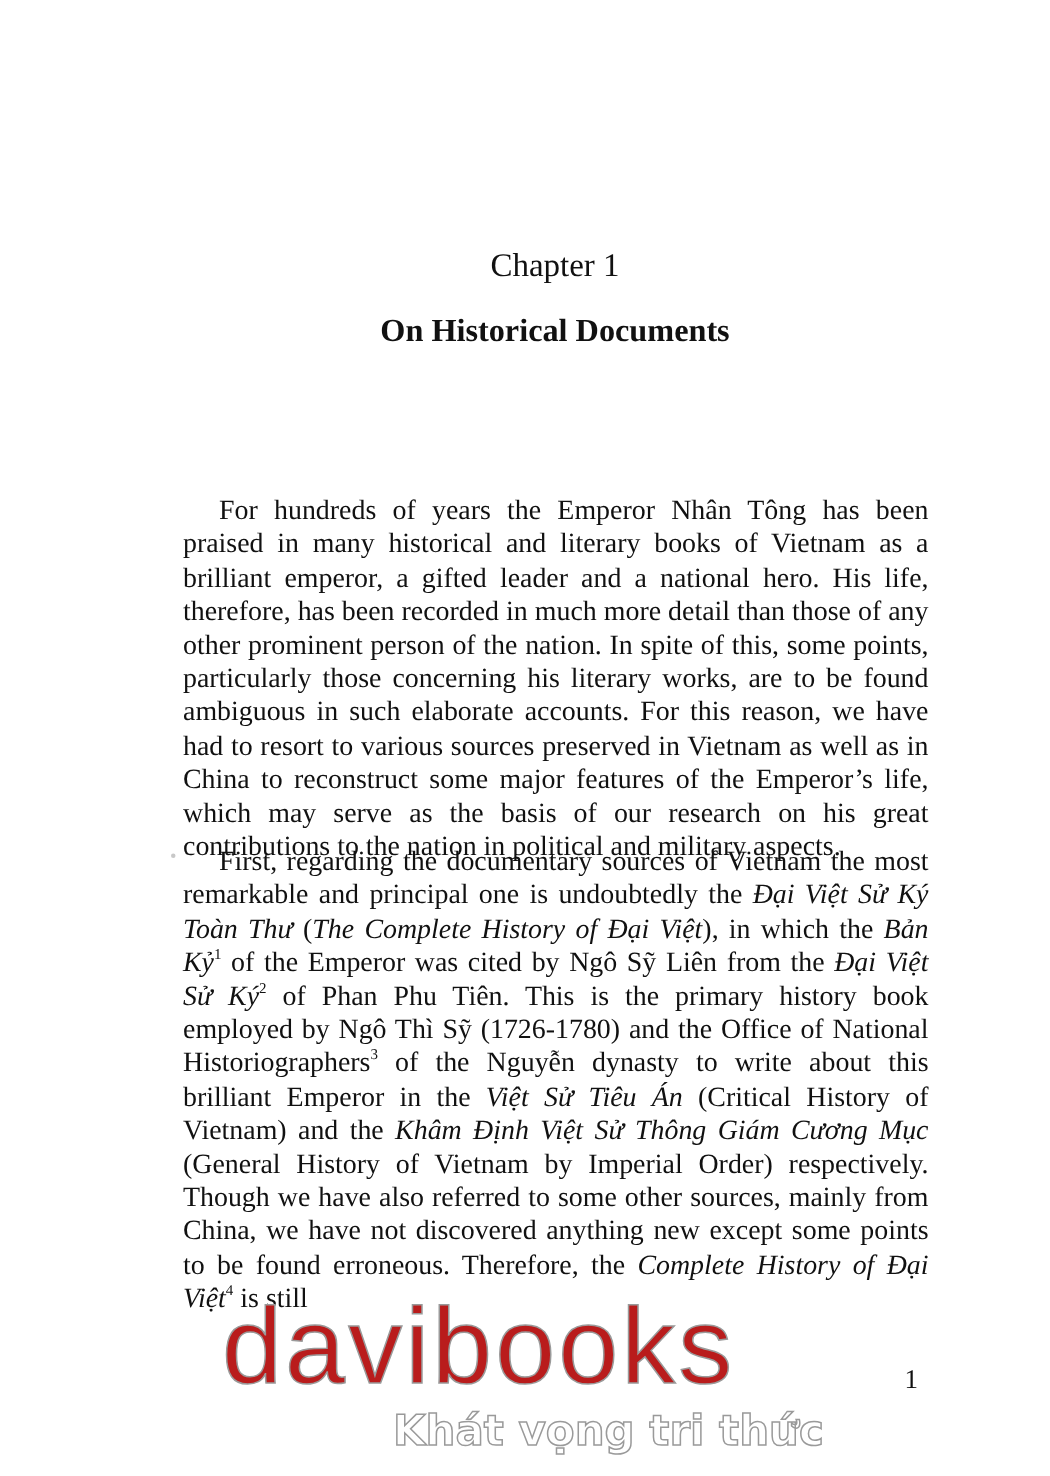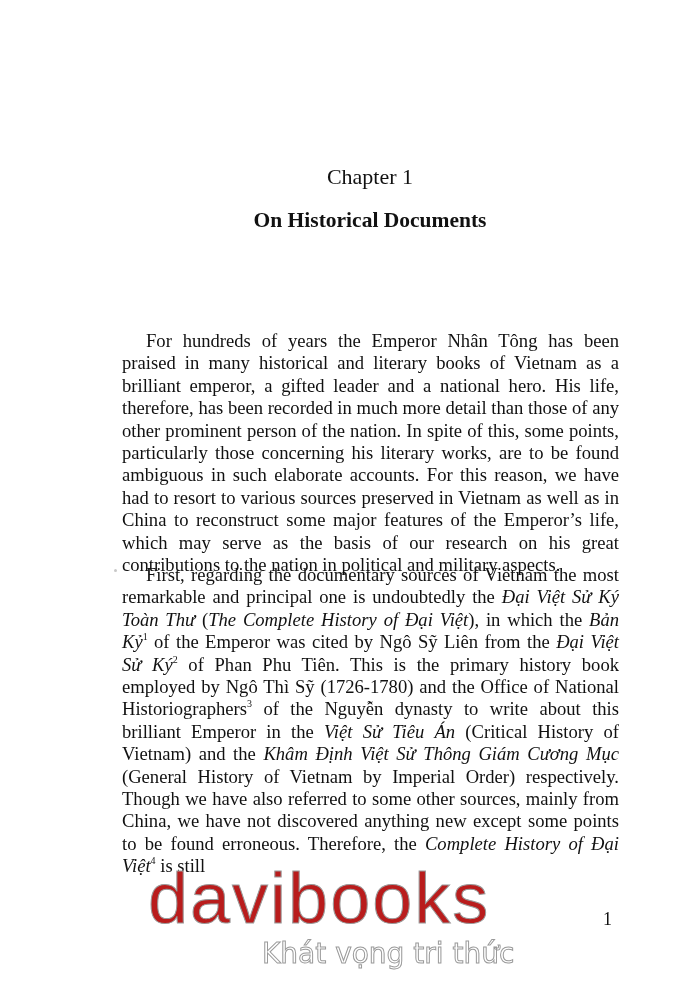--- a/index.html
+++ b/index.html
@@ -15,21 +15,21 @@
   .body-text p { margin: 0; text-indent: 24px; }
   .p1 { top: 313px; margin-top: 17px; }
   .p2 { top: 564px; }
   .body-text i { font-style: italic; }
   .body-text sup { font-size: 10px; line-height: 0; vertical-align: 8px; }
   .page-number { position: absolute; top: 909px; left: 603px; font-size: 18px; }
   .watermark-main { position: absolute; top: 862px; left: 148px; font-family: Liberation Sans, sans-serif;
                     font-size: 72px; letter-spacing: 2px; color: #b91c1c;
                     -webkit-text-stroke: 1px #9a9a9a; line-height: 1; }
   .watermark-sub { position: absolute; top: 940px; left: 262px; font-family: "DejaVu Sans", sans-serif;
-                   font-size: 28px; color: #ffffff; -webkit-text-stroke: 1px #9a9a9a; line-height: 1; }
+                   font-size: 28px; color: #ffffff; -webkit-text-stroke: 1px #9a9a9a; line-height: 1; font-weight: bold; }
   .dot-mark { position: absolute; top: 569px; left: 114px; width: 3px; height: 3px; border-radius: 50%;
               background: #c8c8c8; }
 </style>
 </head>
 <body>
 
 <div class="page">
   <div class="chapter-label">Chapter 1</div>
   <div class="chapter-title">On Historical Documents</div>
 

